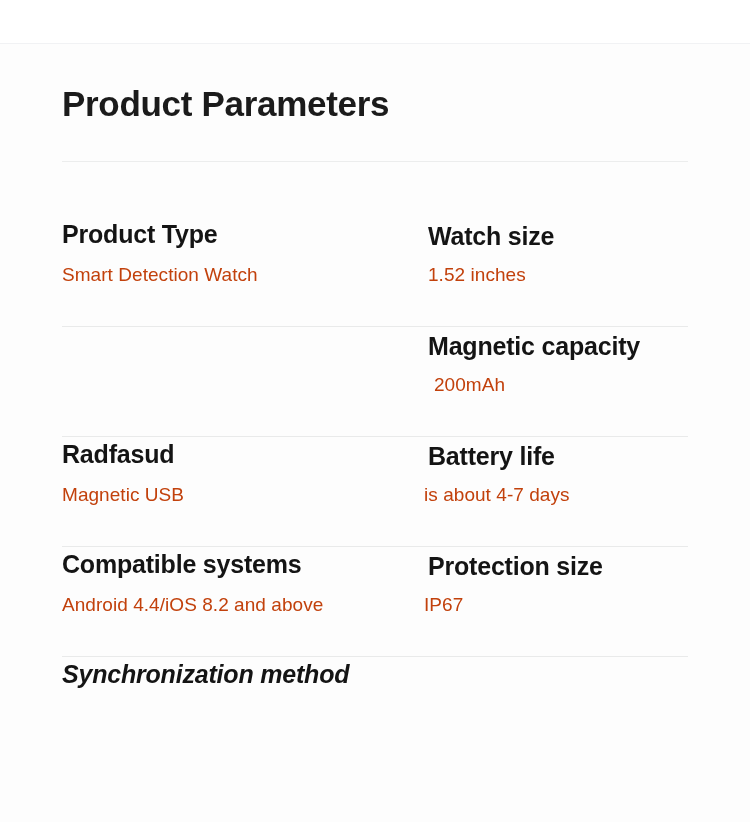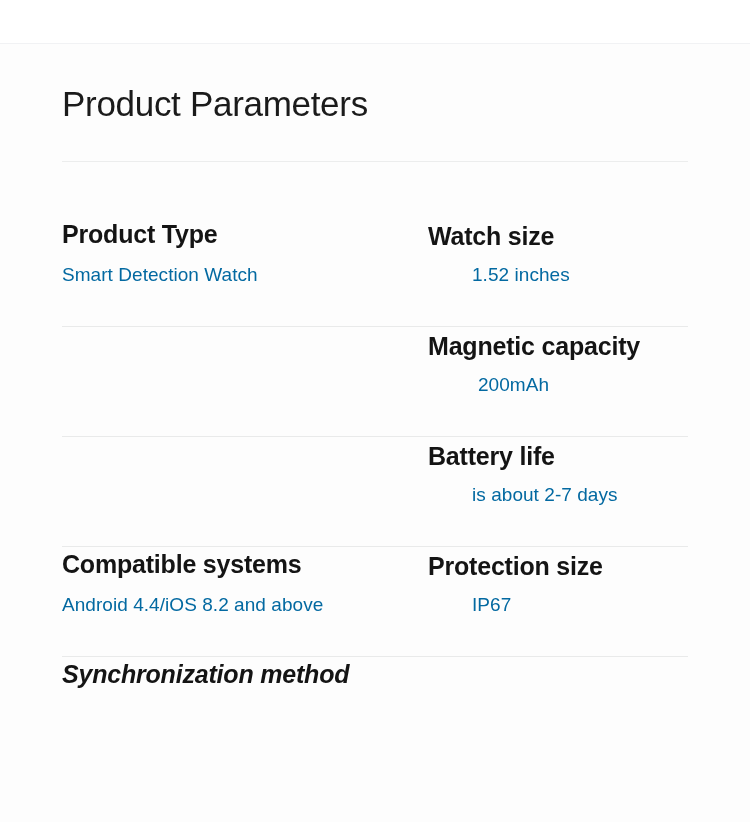--- a/index.html
+++ b/index.html
@@ -42,21 +42,21 @@
     height: 778px;
     background: #fdfdfd;
   }
 
   .page-title {
     position: absolute;
     left: 62px;
     top: 82px;
     margin: 0;
     font-size: 35px;
-    font-weight: normal;
+    font-weight: bold;
     letter-spacing: -0.3px;
     color: #1b1b1b;
     line-height: 44px;
     white-space: nowrap;
   }
 
   .title-rule {
     position: absolute;
     left: 62px;
     top: 161px;
@@ -105,29 +105,29 @@
     color: #141414;
     line-height: 34px;
     letter-spacing: -0.2px;
     white-space: nowrap;
   }
 
   .spec-value {
     margin: 0;
     font-size: 19px;
     font-weight: normal;
-    color: #0369a1;
+    color: #c2410c;
     line-height: 26px;
     letter-spacing: 0.05px;
     white-space: nowrap;
   }
 
   
   .cell-right .spec-label { padding-top: 2px; }
-  .cell-right .spec-value { padding-top: 9px; margin-left: 44px; }
+  .cell-right .spec-value { padding-top: 9px; }
   .cell-left  .spec-value { padding-top: 11px; }
 
   .indent-6 { padding-left: 6px; }
   .indent-neg { padding-left: 0px; margin-left: -4px; }
 </style>
 </head>
 <body>
 
 <div id="page">
 
@@ -154,23 +154,27 @@
 
     <div class="spec-row">
       <div class="cell cell-right">
         <p class="spec-label">Magnetic capacity</p>
         <p class="spec-value indent-6">200mAh</p>
       </div>
       <div class="row-rule"></div>
     </div>
 
     <div class="spec-row">
+      <div class="cell cell-left">
+        <p class="spec-label">Radfasud</p>
+        <p class="spec-value">Magnetic USB</p>
+      </div>
       <div class="cell cell-right">
         <p class="spec-label">Battery life</p>
-        <p class="spec-value indent-neg">is about 2-7 days</p>
+        <p class="spec-value indent-neg">is about 4-7 days</p>
       </div>
       <div class="row-rule"></div>
     </div>
 
     <div class="spec-row">
       <div class="cell cell-left">
         <p class="spec-label">Compatible systems</p>
         <p class="spec-value">Android 4.4/iOS 8.2 and above</p>
       </div>
       <div class="cell cell-right">

